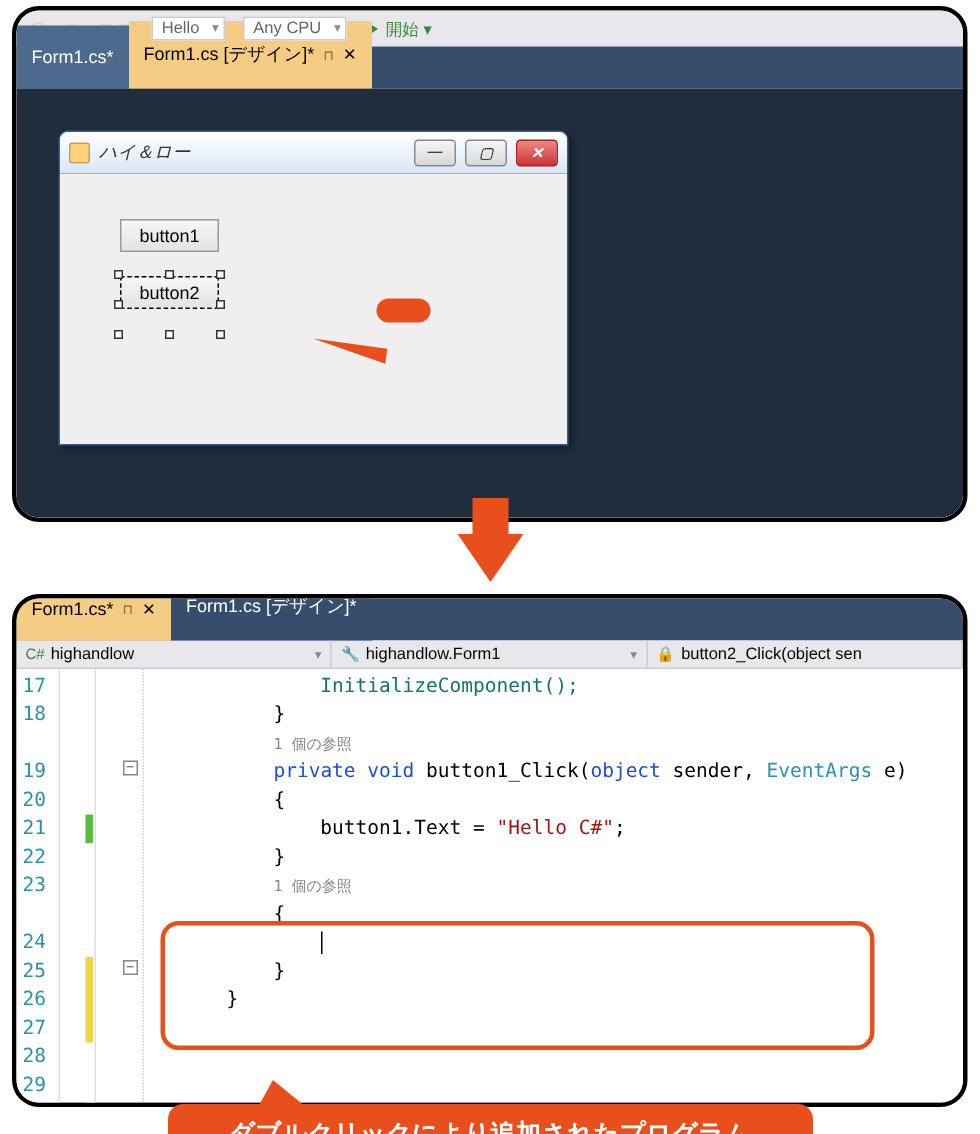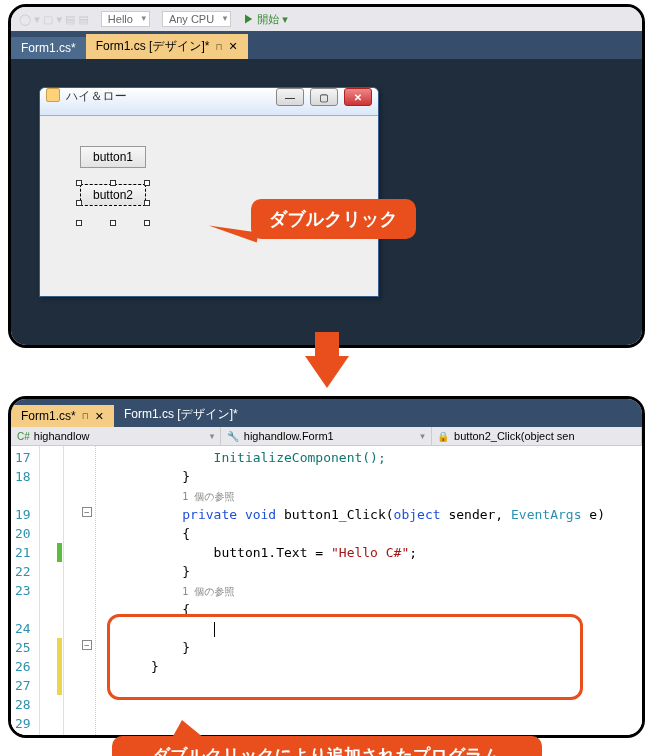--- a/index.html
+++ b/index.html
@@ -6,31 +6,31 @@
 body { font-family: "Segoe UI", Meiryo, sans-serif; background: #fff; width: 653px; }
 
 .panel { border: 3px solid #000; border-radius: 18px; margin: 4px 8px; overflow: hidden; position: relative; }
 
 .menubar { background: #e8e8ec; height: 24px; display: flex; align-items: center; padding: 0 8px; gap: 12px; font-size: 11px; color: #666; }
 .menubar .combo { border: 1px solid #ccc; padding: 1px 16px 1px 6px; background: #fff; font-size: 11px; position: relative; }
 .menubar .combo::after { content: "▾"; position: absolute; right: 3px; font-size: 9px; color: #888; }
 .menubar .play { color: #388a34; font-size: 11px; }
 
 .tabbar { background: #364E6B; display: flex; align-items: flex-end; height: 28px; padding-top: 4px; }
-.tab { padding: 4px 10px; font-size: 12px; color: #fff; display: flex; align-items: center; gap: 6px; }
+.tab { padding: 14px 10px; font-size: 12px; color: #fff; display: flex; align-items: center; gap: 6px; }
 .tab.inactive { background: #4B6A8C; }
 .tab.active { background: #F5CC84; color: #000; }
 .tab .pin { font-size: 9px; color: #5b7fa6; }
 .tab .close { font-size: 11px; cursor: pointer; }
 .tab.active .pin { color: #7a6a3e; }
 
 .designer-area { background: #1f2d3d; padding: 28px 18px 48px 28px; }
 
 .form-window { background: #fff; border: 1px solid #385d8a; border-radius: 6px 6px 0 0; width: 340px; box-shadow: 2px 2px 4px rgba(0,0,0,0.3); }
-.form-title { background: linear-gradient(#fff, #d9e7f8); border-bottom: 1px solid #aac; height: 28px; display: flex; align-items: flex-start; padding: 0 6px; gap: 6px; border-radius: 6px 6px 0 0; }
+.form-title { background: linear-gradient(#fff, #d9e7f8); border-bottom: 1px solid #aac; height: 28px; display: flex; align-items: center; padding: 0 6px; gap: 6px; border-radius: 6px 6px 0 0; font-style: italic; }
 .form-title .icon { width: 14px; height: 14px; background: #ffd27a; border: 1px solid #c9a050; border-radius: 2px; }
 .form-title .text { font-size: 12px; color: #333; flex: 1; }
 .winbtn { width: 28px; height: 18px; border: 1px solid #888; background: linear-gradient(#f5f5f5,#d8d8d8); border-radius: 3px; display: flex; align-items: center; justify-content: center; font-size: 10px; }
 .winbtn.close { background: linear-gradient(#e88,#c33); color: #fff; border-color: #a22; font-weight: bold; }
 .form-body { background: #efefef; height: 180px; padding: 30px 0 0 40px; position: relative; }
 .btn { display: inline-block; background: linear-gradient(#f7f7f7,#e3e3e3); border: 1px solid #999; font-size: 12px; padding: 3px 12px; margin-bottom: 16px; }
 .btn.selected { border: 1px dashed #000; position: relative; }
 .handle { position: absolute; width: 6px; height: 6px; background: #fff; border: 1px solid #333; }
 .handle.nw { top: -4px; left: -4px; } .handle.ne { top: -4px; right: -4px; }
 .handle.sw { bottom: -4px; left: -4px; } .handle.se { bottom: -4px; right: -4px; }
@@ -115,21 +115,20 @@
           <span class="handle w"></span>
           <span class="handle e"></span>
           <span class="handle sw"></span>
           <span class="handle s"></span>
           <span class="handle se"></span>
         </div>
       </div>
     </div>
   </div>
   <div class="callout callout1">
-    <span>ダブルクリック</span>
     <span class="tail"></span>
   </div>
 </div>
 
 <div class="arrow-down"></div>
 
 <div class="panel">
   <div class="tabbar">
     <div class="tab active" style="background:#F5CC84;color:#000">
       <span>Form1.cs*</span>

